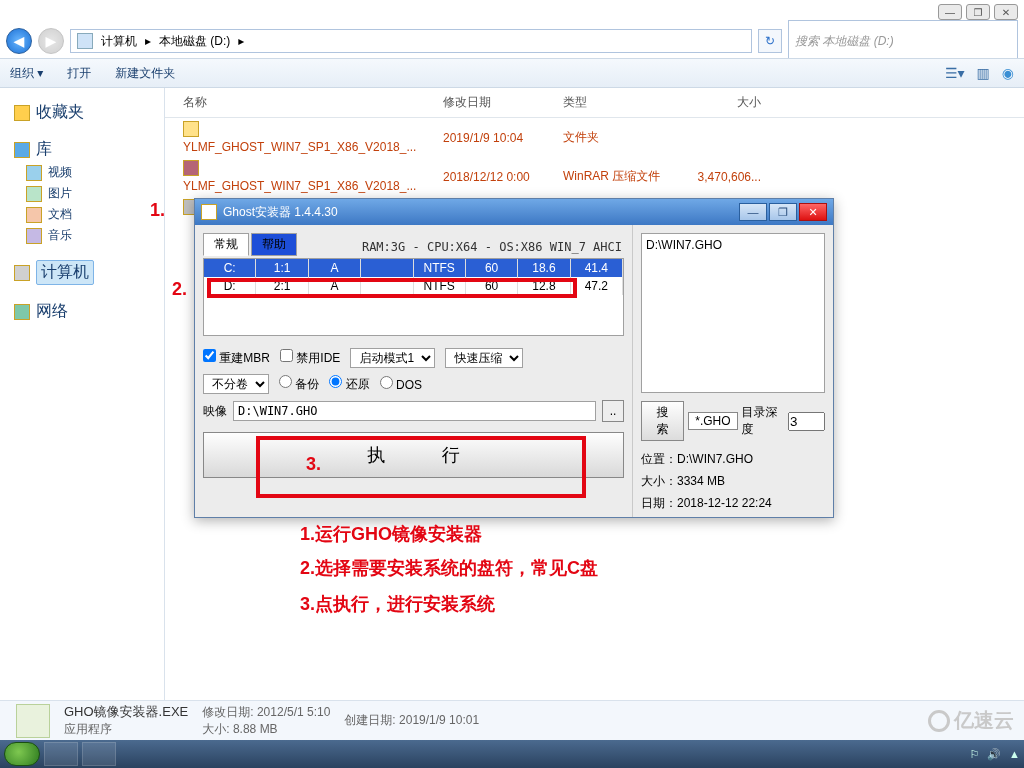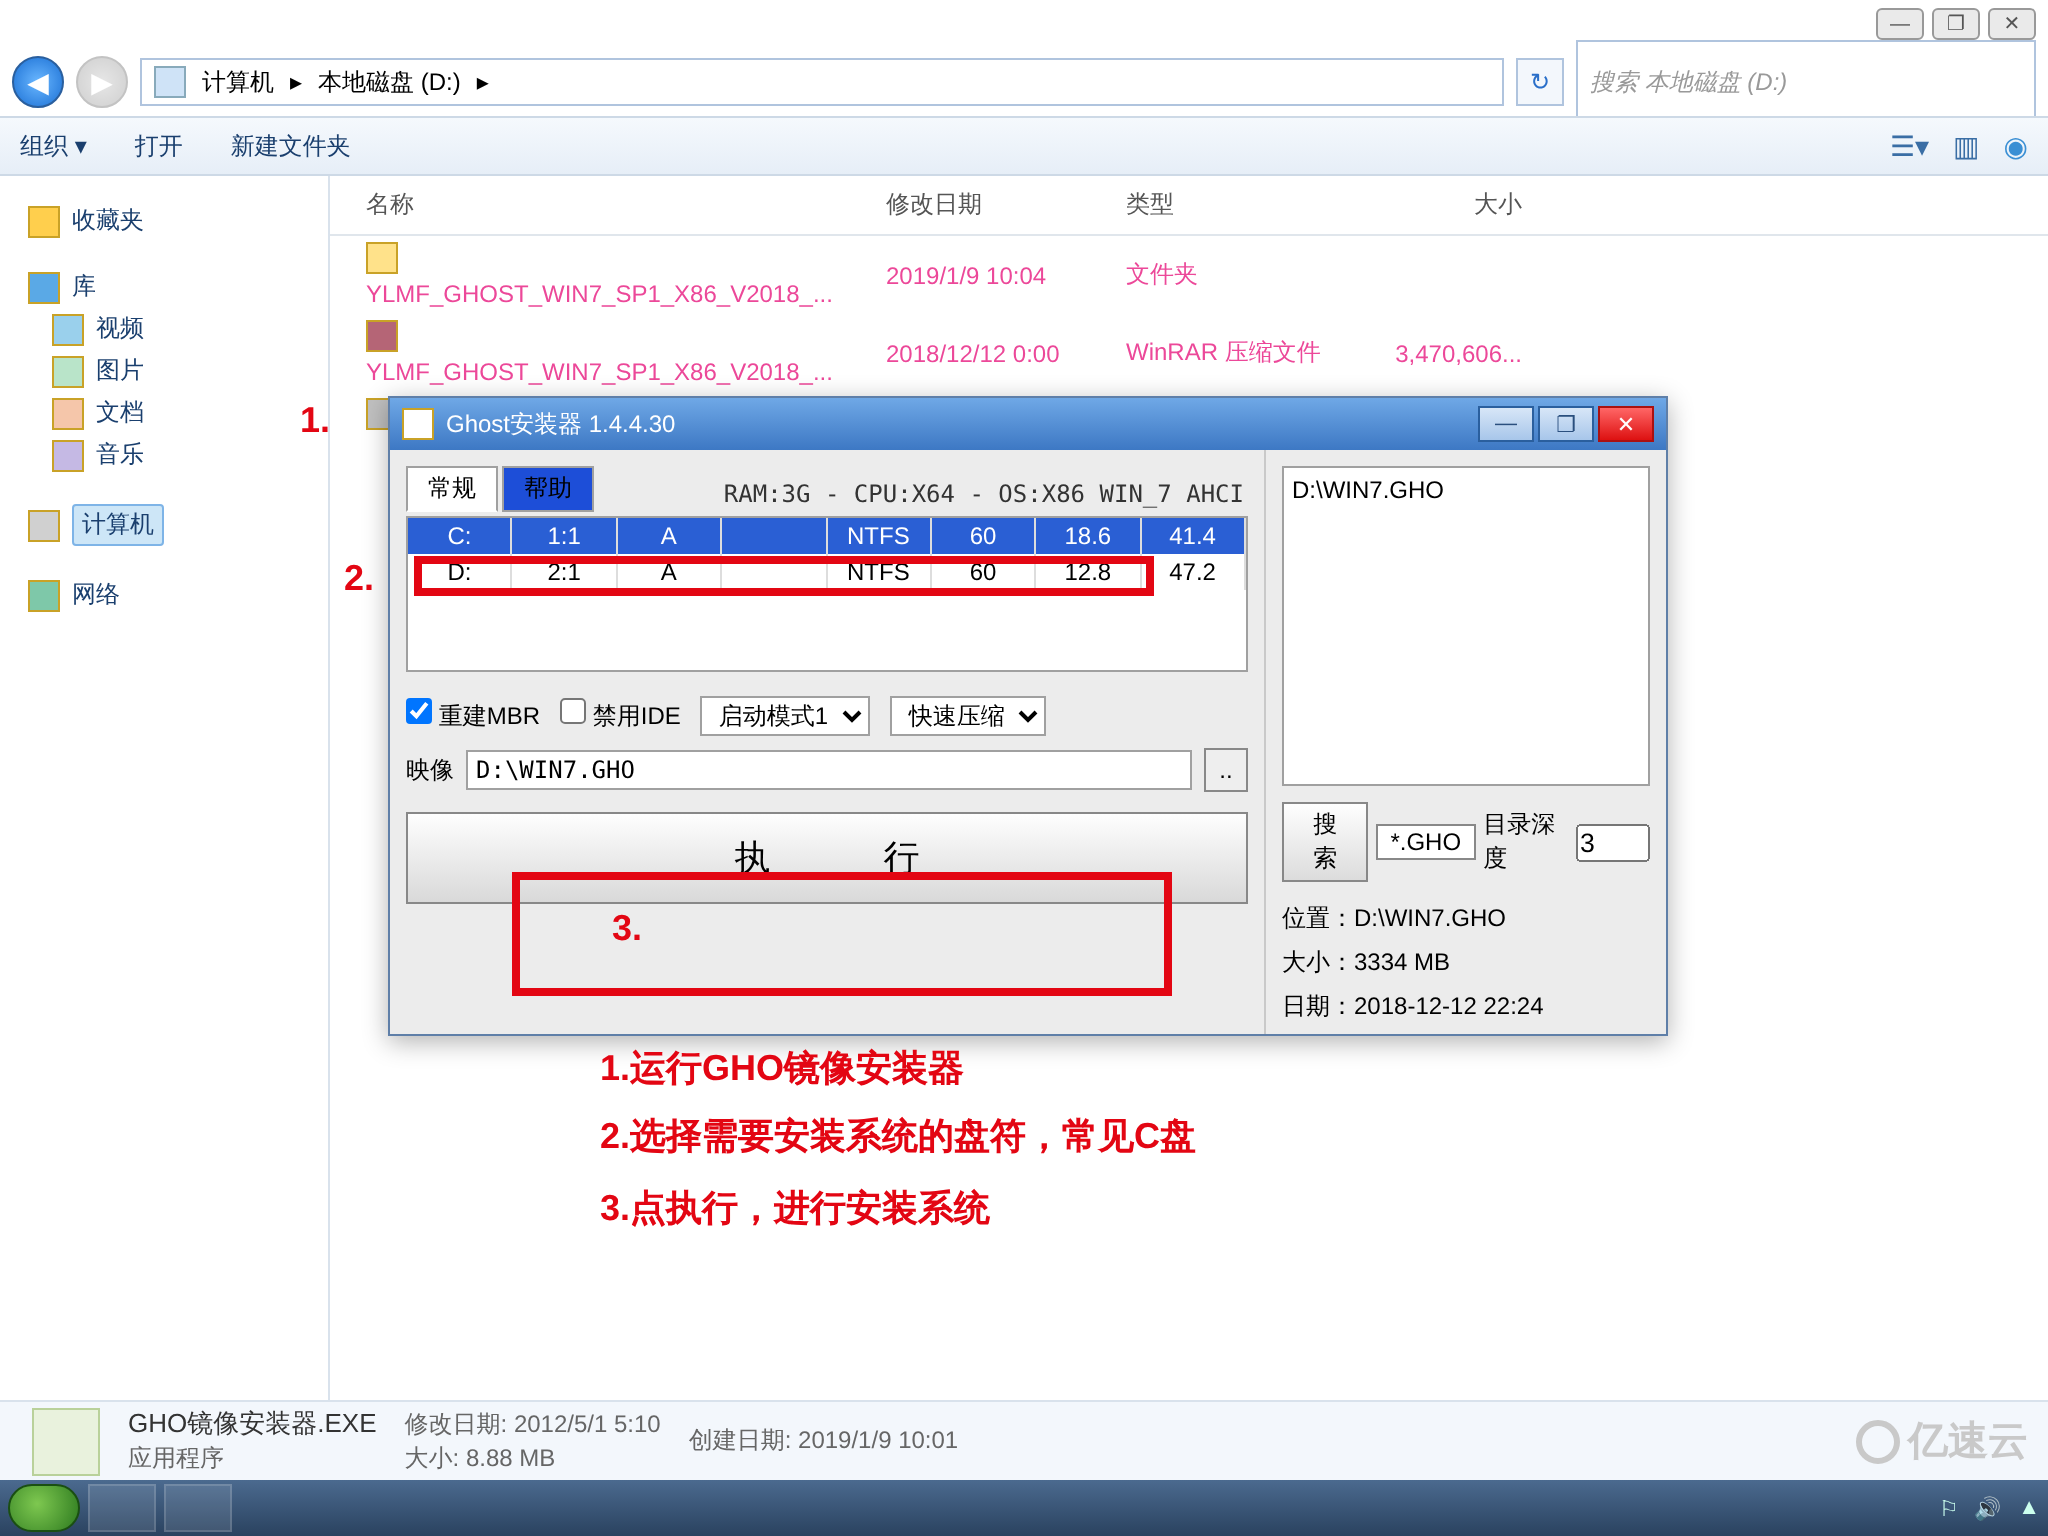--- a/index.html
+++ b/index.html
@@ -19,42 +19,42 @@
 .refresh {width:24px;height:24px;border:1px solid #b0c4de;display:flex;align-items:center;justify-content:center;color:#2a6fc9;background:#f3f7fc;}
 
 
 .toolbar { position:absolute; top:58px; left:0; right:0; height:30px; background: linear-gradient(#f5f9fd,#e6eef7); border-top:1px solid #cdd9e6; border-bottom:1px solid #cdd9e6; display:flex; align-items:center; padding:0 10px; gap:24px; color:#1a3f6e; }
 .toolbar .right { margin-left:auto; display:flex; gap:12px; color:#3a6ea5; align-items:center;}
 .toolbar .right span{font-size:14px;}
 
 
 .sidebar { position:absolute; top:88px; left:0; width:165px; bottom:68px; border-right:1px solid #d9e2ec; padding:10px 6px; background:#fff;}
 .sb-group { margin-bottom:16px; }
-.sb-title { font-size:12px; color:#1a3f6e; display:flex; align-items:center; gap:6px; margin:4px 0 4px 8px;}
+.sb-title { font-size:16px; color:#1a3f6e; display:flex; align-items:center; gap:6px; margin:4px 0 4px 8px;}
 .sb-item { font-size:12px; color:#1a3f6e; display:flex; align-items:center; gap:6px; margin:4px 0 4px 20px;}
 .sb-sel { background:#cde6f7; border:1px solid #7eb4e7; border-radius:2px; padding:1px 4px;}
 .ic16 { width:16px;height:16px;display:inline-block;background:#f6d365;border:1px solid #c9a227;}
 .ic16.star{background:#ffcf4d;}
 .ic16.lib{background:#5aa9e6;}
 .ic16.vid{background:#9ad0ec;}
 .ic16.pic{background:#b9e4c9;}
 .ic16.doc{background:#f5c6aa;}
 .ic16.mus{background:#c5b9e4;}
 .ic16.pc{background:#d0d0d0;}
 .ic16.net{background:#7ec8a9;}
 .ic16.fold{background:#ffe28a;}
 .ic16.rar{background:#b56576;}
 .ic16.exe{background:#c0c0c0;}
 
 
 .filearea { position:absolute; top:88px; left:165px; right:0; bottom:68px; background:#fff; }
 .fh { display:flex; color:#555; font-size:12px; border-bottom:1px solid #e0e6ec; padding:6px 12px; }
 .fh > div, .frow > div { padding:0 6px; }
 .c-name{width:260px;} .c-date{width:120px;} .c-type{width:120px;} .c-size{width:90px;text-align:right;}
-.frow { display:flex; padding:3px 12px; align-items:center; font-size:12px; color:#ec4899; }
+.frow { display:flex; padding:3px 12px; align-items:center; font-size:12px; color:#c2410c; }
 .frow .ic16{margin-right:6px;}
 
 
 .ghost { position:absolute; top:198px; left:194px; width:640px; height:320px; background:#ececec; border:1px solid #5f7fa8; box-shadow:0 3px 12px rgba(0,0,0,.3); }
 .ghost-title { height:26px; background:linear-gradient(#6fa8e6,#3d78c4); color:#fff; display:flex; align-items:center; padding:0 6px; font-size:12px; }
 .ghost-title .wbtns{margin-left:auto;display:flex;gap:2px;}
 .ghost-title .wbtn{width:28px;height:18px;border:1px solid #2a5f9e;background:linear-gradient(#d7e6f7,#a7c6ea);color:#2a4f7e;font-size:11px;display:flex;align-items:center;justify-content:center;}
 .ghost-title .wbtn.close{background:linear-gradient(#f66,#d11);color:#fff;border-color:#a11;}
 .ghost-body{display:flex; height:calc(100% - 26px);}
 .ghost-left{flex:1; padding:8px; border-right:1px solid #c9c9c9;}
@@ -254,20 +254,26 @@
         </div>
         <div style="height:40px;"></div>
       </div>
       <div class="opts">
         <div class="opts-row">
           <label><input type="checkbox" checked="" style=""> <span>重建MBR</span></label>
           <label><input type="checkbox" style=""> <span>禁用IDE</span></label>
           <select><option>启动模式1</option></select>
           <select><option>快速压缩</option></select>
         </div>
+        <div class="opts-row">
+          <select><option>不分卷</option></select>
+          <label><input type="radio" name="m" style=""> <span>备份</span></label>
+          <label><input type="radio" name="m" checked="" style=""> <span>还原</span></label>
+          <label><input type="radio" name="m" style=""> <span>DOS</span></label>
+        </div>
       </div>
       <div class="img-row">
         <span>映像</span>
         <input type="text" value="D:\WIN7.GHO" style="">
         <div class="sq">..</div>
       </div>
       <div class="exec">执 行</div>
     </div>
     <div class="ghost-right">
       <div class="filebox"><span>D:\WIN7.GHO</span></div>

